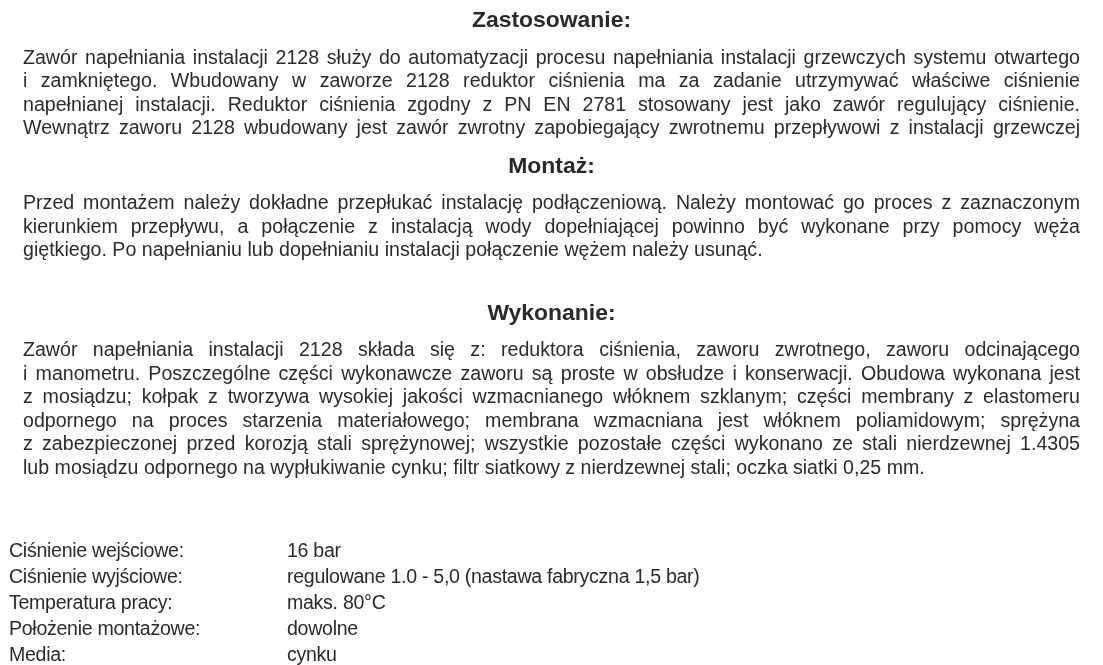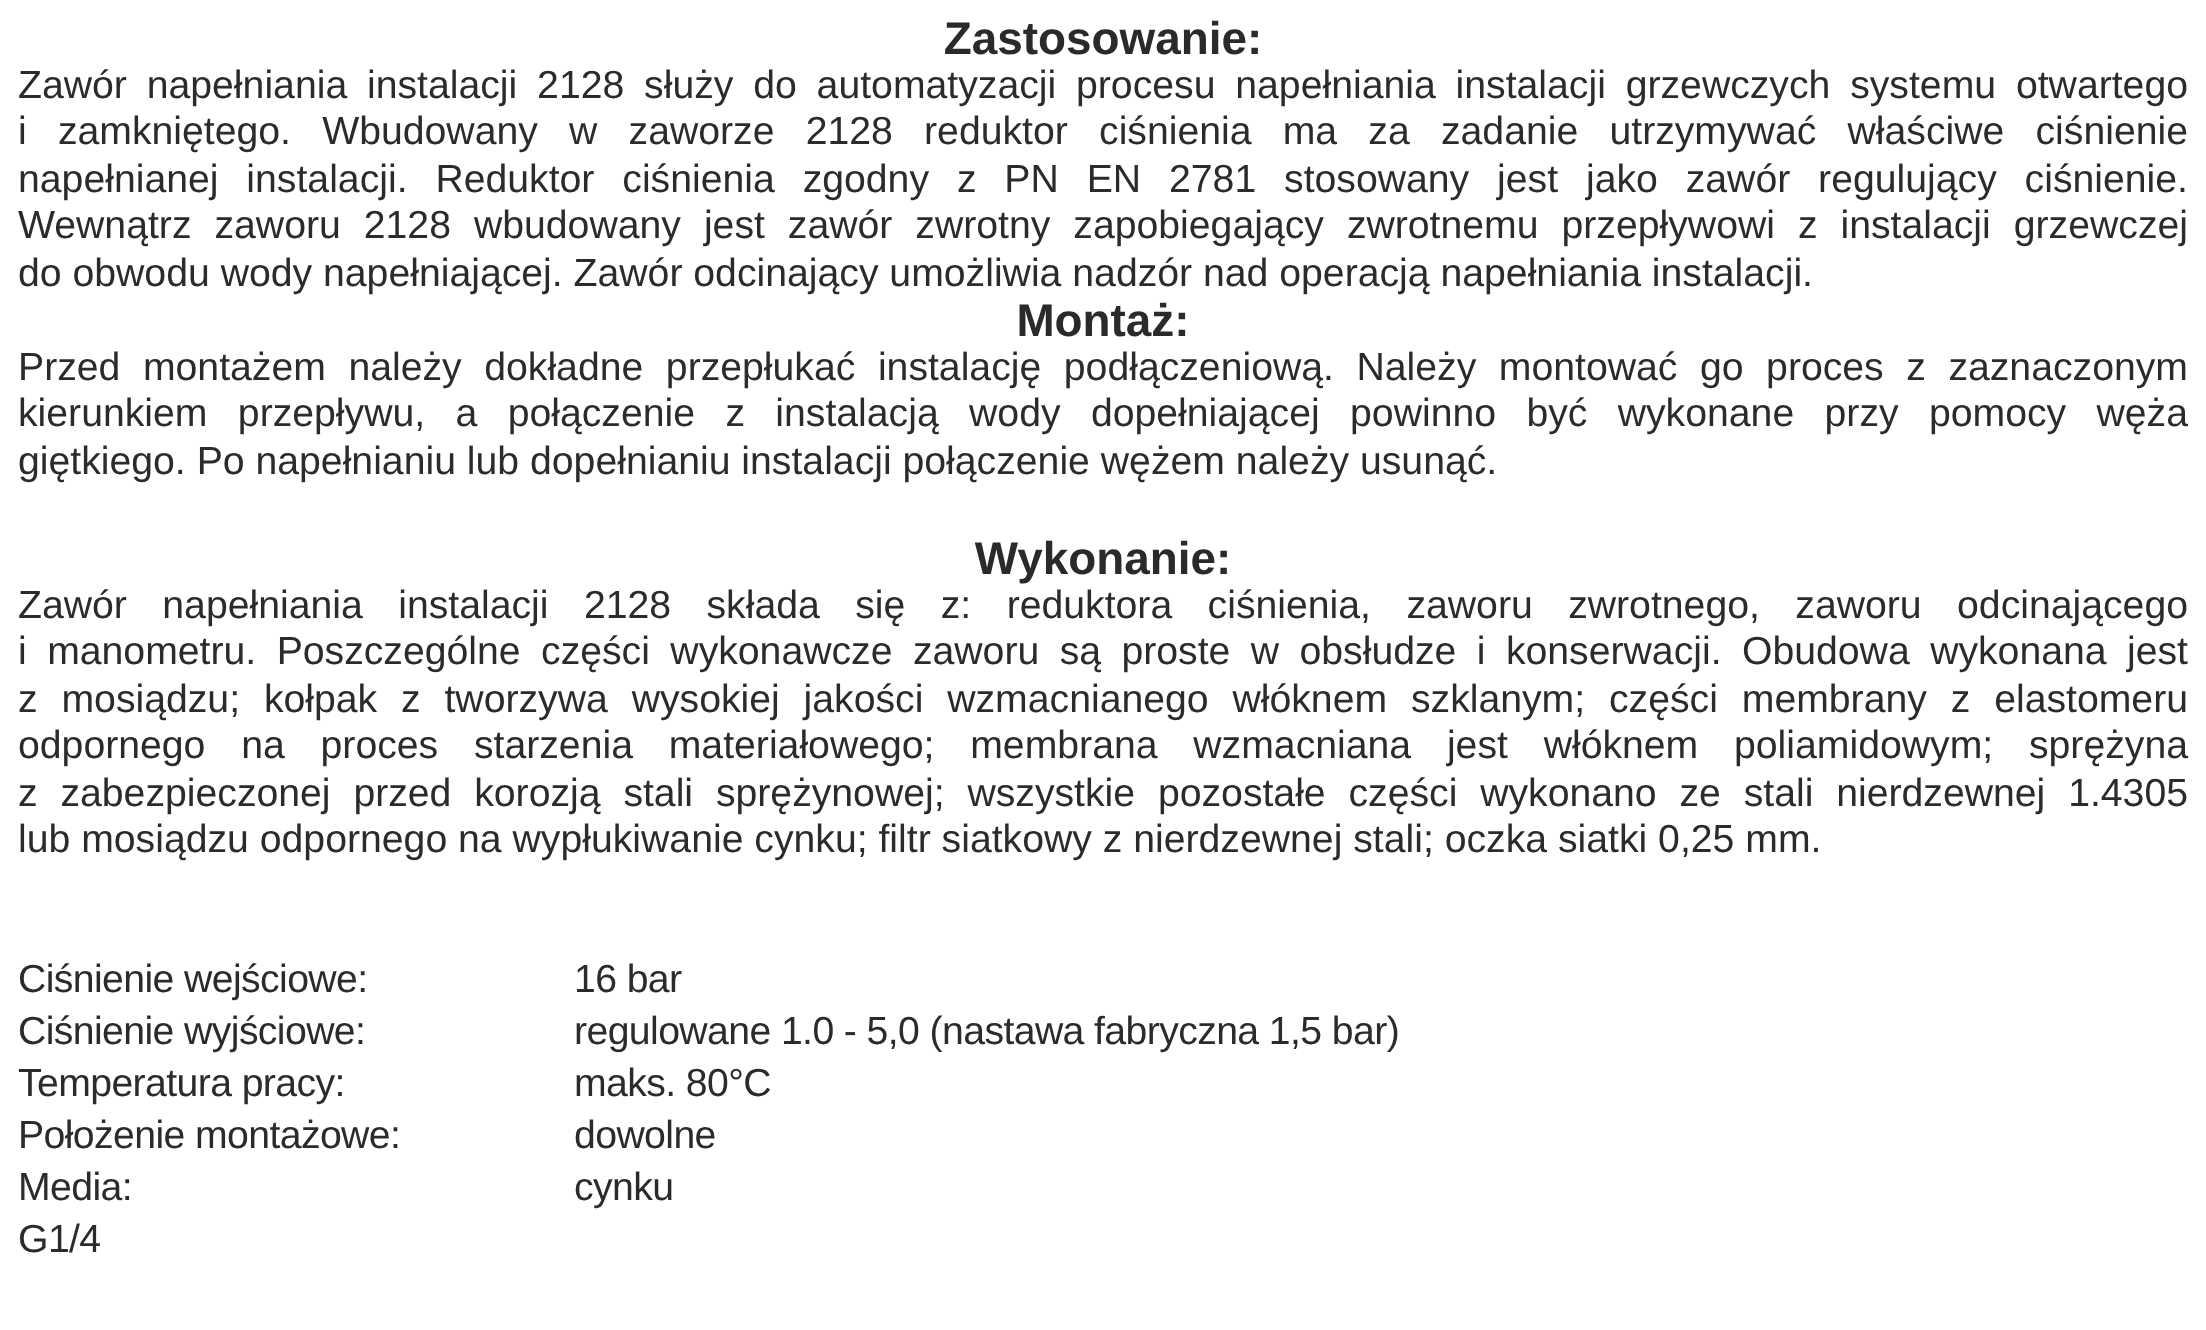--- a/index.html
+++ b/index.html
@@ -22,21 +22,21 @@
     box-sizing: border-box;
     width: 1103px;
   }
   .section-title {
     font-weight: bold;
     margin: 0;
     color: #2a2a2a;
     text-align: center;
   }
   .para {
-    margin: 0;
+    margin: 14px;
     text-align: justify;
     text-align-last: left;
   }
   .para .line {
     display: block;
     text-align: justify;
     text-align-last: justify;
   }
   .para .line.last {
     text-align-last: left;
@@ -68,21 +68,20 @@
 
 <div class="page">
 
   <div>
     <h3 class="section-title">Zastosowanie:</h3>
     <p class="para">
       <span class="line">Zawór napełniania instalacji 2128 służy do automatyzacji procesu napełniania instalacji grzewczych systemu otwartego</span>
       <span class="line">i zamkniętego. Wbudowany w zaworze 2128 reduktor ciśnienia ma za zadanie utrzymywać właściwe ciśnienie</span>
       <span class="line">napełnianej instalacji. Reduktor ciśnienia zgodny z PN EN 2781 stosowany jest jako zawór regulujący ciśnienie.</span>
       <span class="line">Wewnątrz zaworu 2128 wbudowany jest zawór zwrotny zapobiegający zwrotnemu przepływowi z instalacji grzewczej</span>
-      <span class="line last">do obwodu wody napełniającej. Zawór odcinający umożliwia nadzór nad operacją napełniania instalacji.</span>
     </p>
   </div>
 
   <div>
     <h3 class="section-title">Montaż:</h3>
     <p class="para">
       <span class="line">Przed montażem należy dokładne przepłukać instalację podłączeniową. Należy montować go proces z zaznaczonym</span>
       <span class="line">kierunkiem przepływu, a połączenie z instalacją wody dopełniającej powinno być wykonane przy pomocy węża</span>
       <span class="line last">giętkiego. Po napełnianiu lub dopełnianiu instalacji połączenie wężem należy usunąć.</span>
     </p>

